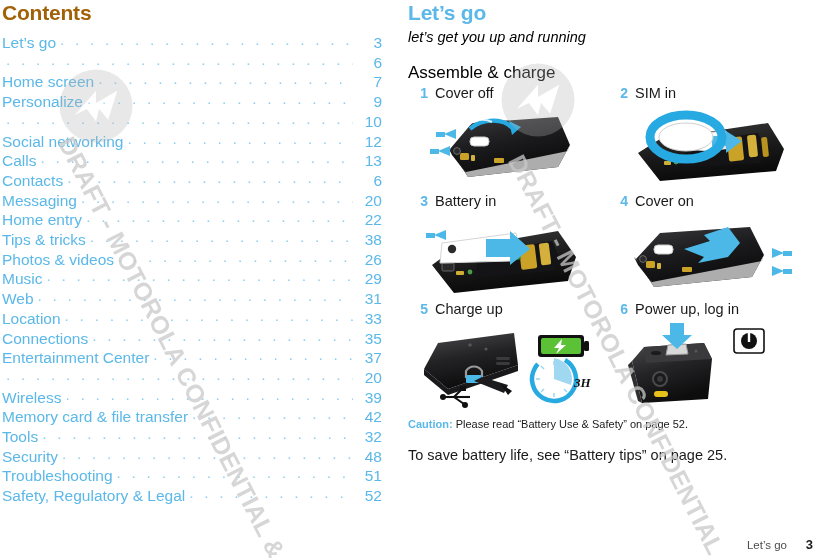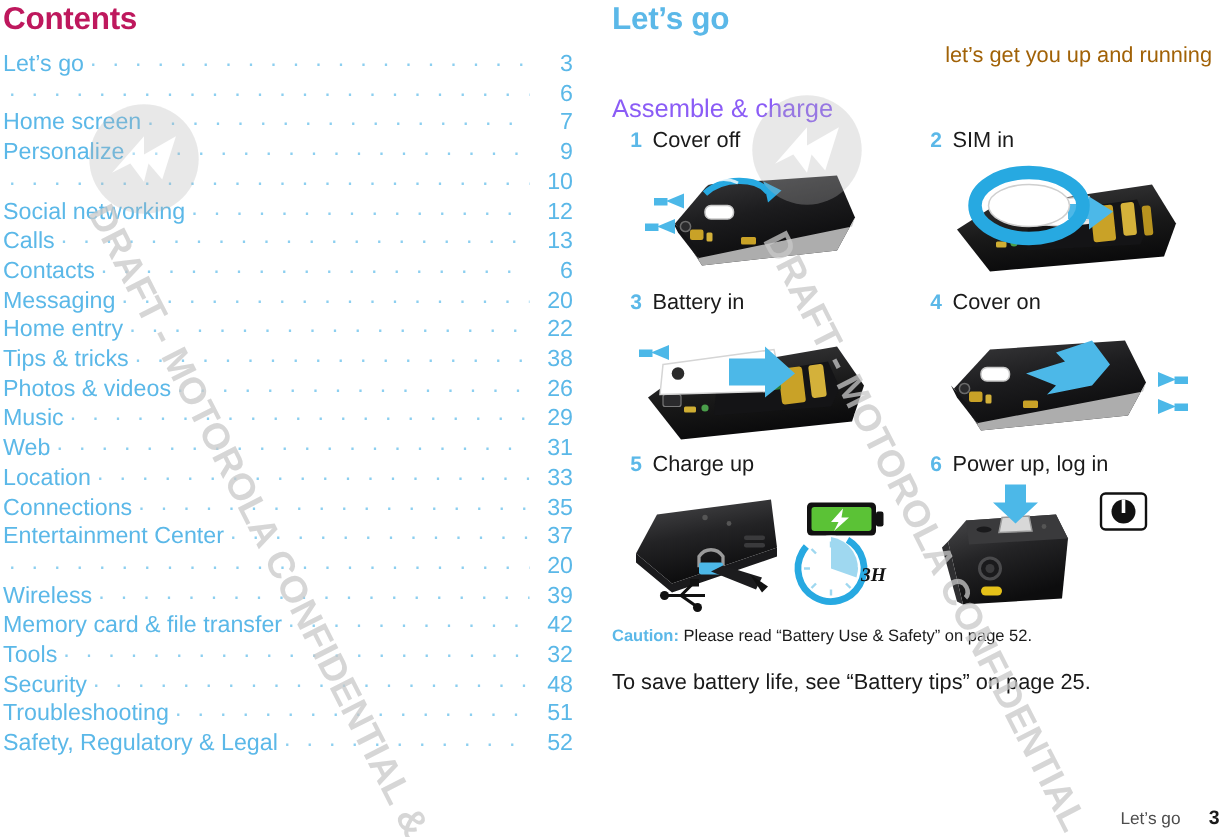--- a/index.html
+++ b/index.html
@@ -59,21 +59,21 @@
   .col-left {
     position: absolute;
     left: 2px;
     top: 0;
     width: 380px;
     z-index: 2;
   }
   .contents-title {
     font-size: 21px;
     font-weight: bold;
-    color: #be185d;
+    color: #a16207;
     margin: 1px 0 8px 0;
     letter-spacing: -0.2px;
   }
   .toc {
     list-style: none;
     margin: 0;
     padding: 0;
   }
   .toc-row {
     display: flex;
@@ -111,27 +111,27 @@
   }
   .h1 {
     font-size: 21px;
     font-weight: bold;
     color: #5bb8e8;
     margin: 1px 0 4px 0;
     letter-spacing: -0.2px;
   }
   .subtitle {
     font-size: 14.5px;
-    color: #a16207;
+    font-style: italic;
+    color: #000000;
     margin: 0 0 18px 0;
-    text-align: right;
   }
   .h2 {
     font-size: 17px;
-    color: #8b5cf6;
+    color: #000000;
     font-weight: normal;
     margin: 0 0 2px 0;
   }
 
   
   .steps {
     display: grid;
     grid-template-columns: 200px 200px;
     grid-auto-rows: auto;
   }

